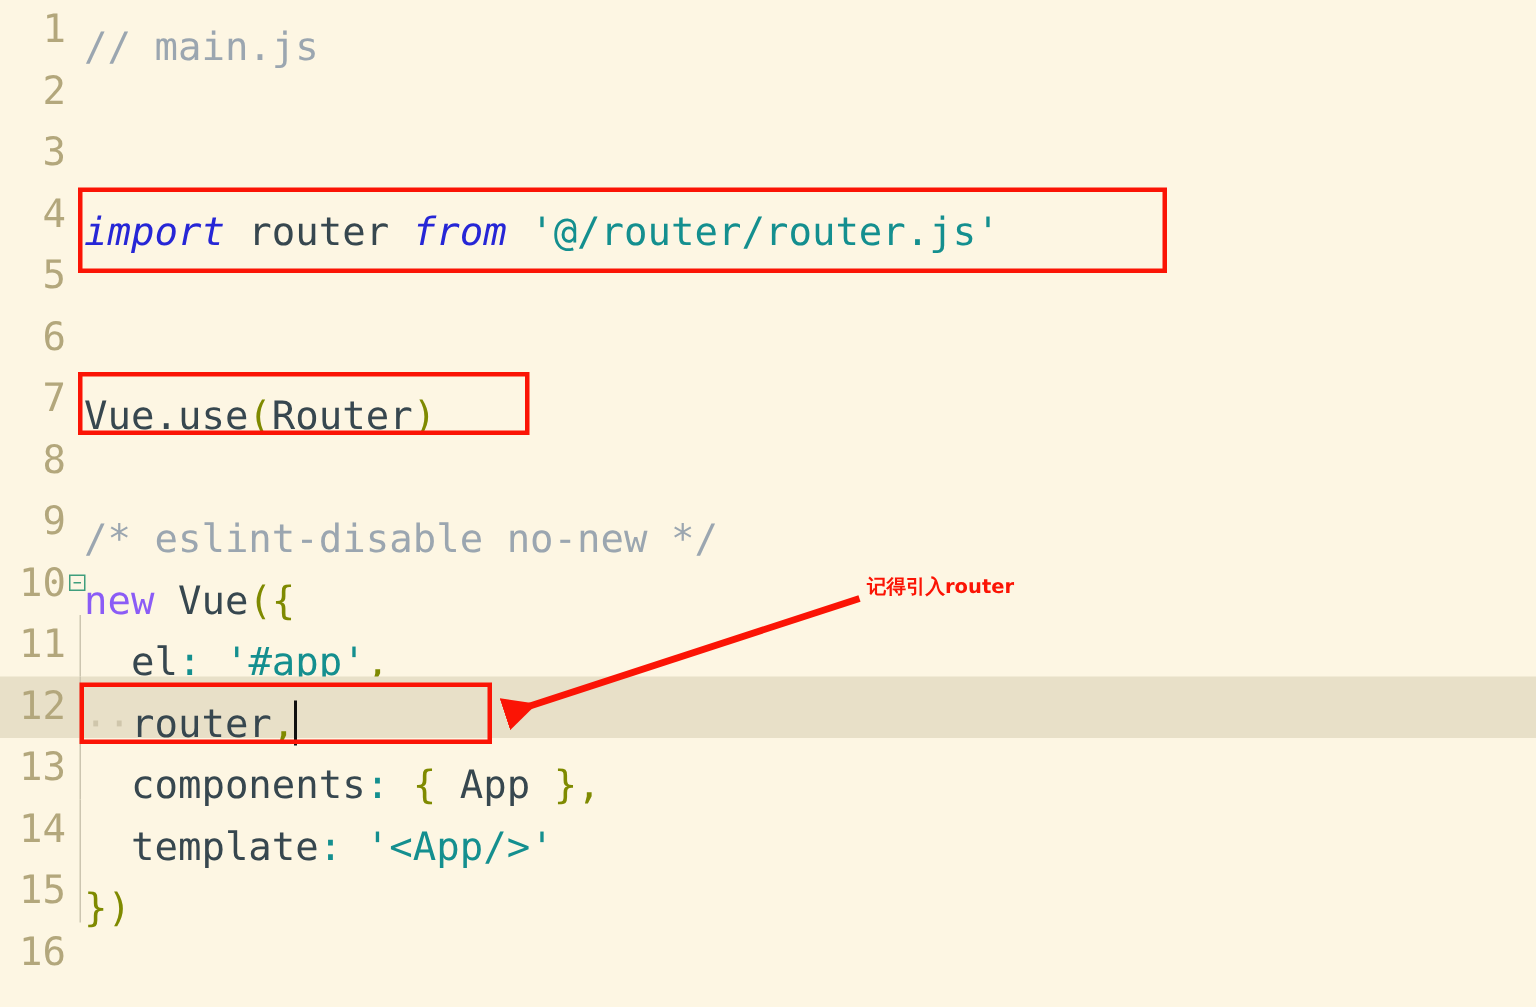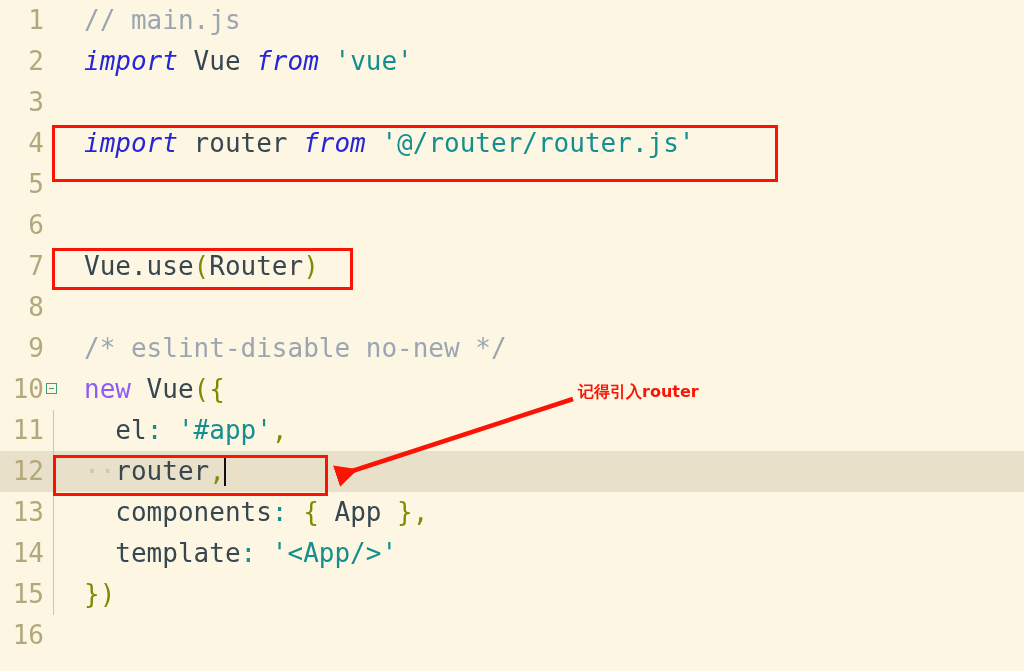--- a/index.html
+++ b/index.html
@@ -65,24 +65,23 @@
     position: absolute;
     left: 2px;
     top: 4px;
     width: 5px;
     height: 1px;
     background: #3f9e7d;
   }
   .code-text {
     position: absolute;
     left: 56px;
-    top: 0;
+    top: 12px;
     line-height: 41px;
     color: #37474f;
-    margin-left: 28px;
   }
 
   
   .indent-guide {
     position: absolute;
     left: 53px;
     top: 0;
     width: 1px;
     height: 41px;
     background: #ccc5b0;
@@ -130,41 +129,40 @@
     width: 270px;
     height: 110px;
     pointer-events: none;
   }
   .anno-label {
     position: absolute;
     left: 578px;
     top: 380px;
     color: #fb1405;
     font-family: "DejaVu Sans", "Liberation Sans", sans-serif;
-    font-size: 16px;
+    font-size: 13px;
     font-weight: bold;
     white-space: nowrap;
     line-height: 24px;
   }
 </style>
 </head>
 <body>
 
 <div id="editor">
 
   <div class="code-lines">
 
     <div class="code-line">
       <span class="gutter-num">1</span>
       <span class="code-text"><span class="t-comment">// main.js</span></span>
     </div>
 
     <div class="code-line">
       <span class="gutter-num">2</span>
-      <span class="code-text"><span class="t-keyword">import</span><span class="t-ident"> Vue </span><span class="t-keyword">from</span><span class="t-string"> 'vue'</span></span>
     </div>
 
     <div class="code-line">
       <span class="gutter-num">3</span>
     </div>
 
     <div class="code-line">
       <span class="gutter-num">4</span>
       <span class="code-text"><span class="t-keyword">import</span><span class="t-ident"> router </span><span class="t-keyword">from</span><span class="t-string"> '@/router/router.js'</span></span>
     </div>

